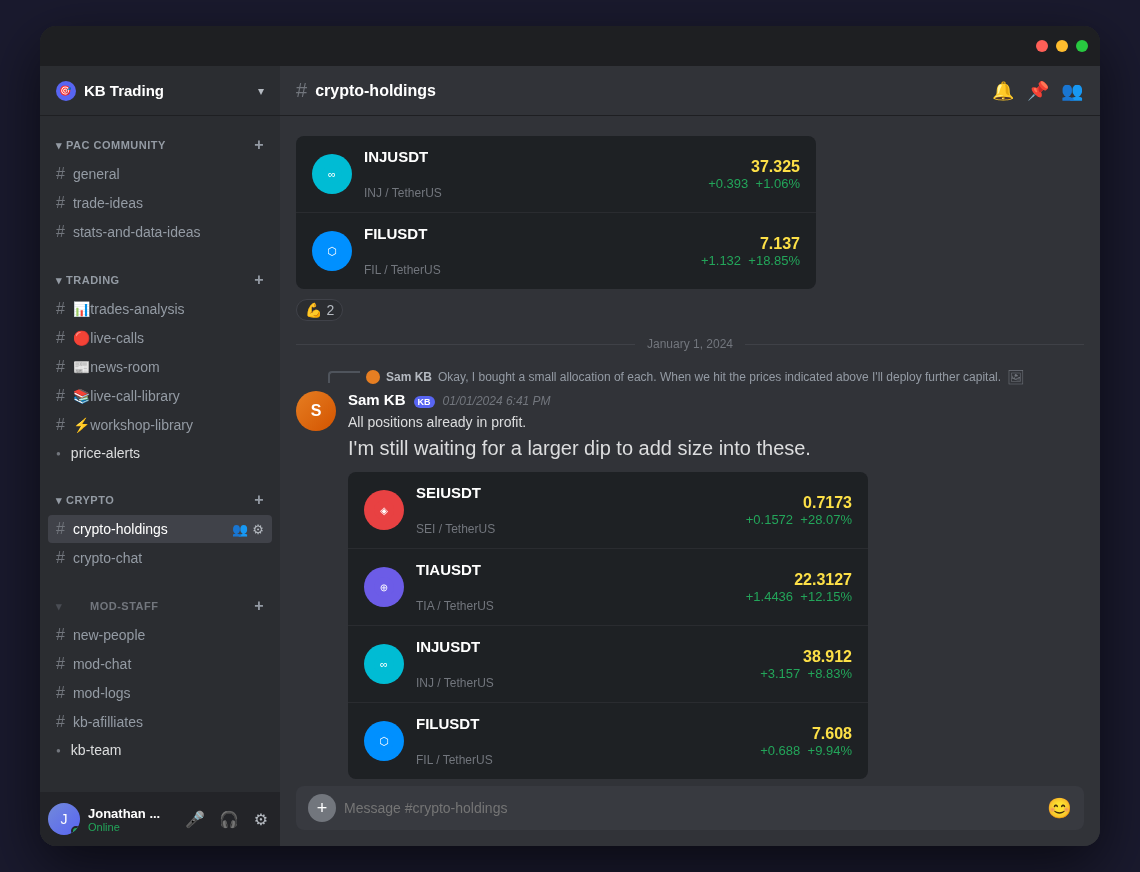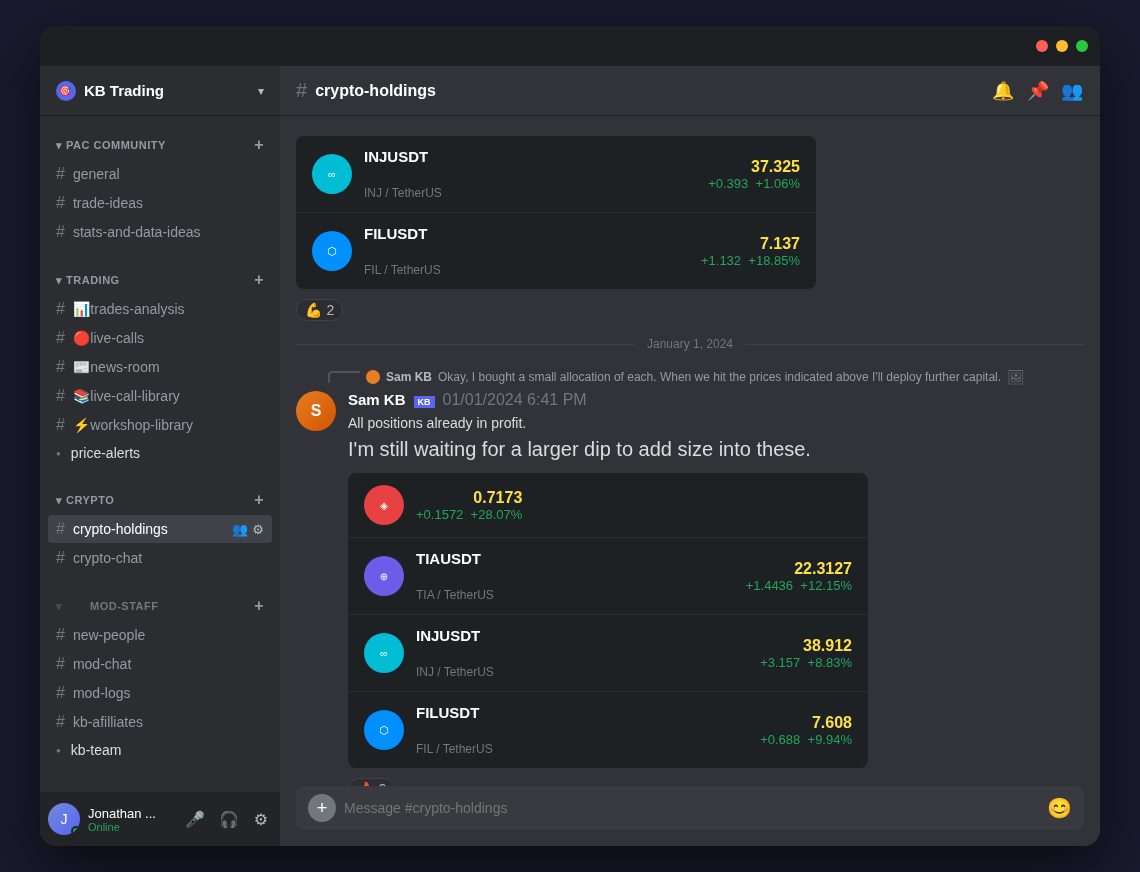--- a/index.html
+++ b/index.html
@@ -141,21 +141,21 @@
     }
     .status-dot {
       position: absolute;
       bottom: -1px; right: -1px;
       width: 10px; height: 10px;
       border-radius: 50%;
       background: #23a55a;
       border: 2px solid #232428;
     }
     .user-info { flex: 1; min-width: 0; }
-    .user-name { font-size: 13px; font-weight: 400; color: #fff; white-space: nowrap; overflow: hidden; text-overflow: ellipsis; }
+    .user-name { font-size: 13px; font-weight: 700; color: #fff; white-space: nowrap; overflow: hidden; text-overflow: ellipsis; }
     .user-status { font-size: 11px; color: #23a55a; }
     .user-controls { display: flex; gap: 6px; }
     .user-control-btn { background: none; border: none; color: #b5bac1; cursor: pointer; font-size: 16px; padding: 4px; }
     
     .content-area {
       flex: 1;
       display: flex;
       flex-direction: column;
       background: #313338;
       overflow: hidden;
@@ -264,23 +264,23 @@
     }
     .message-body { flex: 1; }
     .message-header { display: flex; align-items: baseline; gap: 8px; margin-bottom: 4px; }
     .message-author { font-size: 15px; font-weight: 600; color: #fff; }
     .author-badge {
       background: #5865f2;
       color: #fff;
       font-size: 9px;
       font-weight: 700;
       padding: 1px 4px;
-      border-radius: 0;
-    }
-    .message-timestamp { font-size: 16px; color: #72767d; }
+      border-radius: 6px;
+    }
+    .message-timestamp { font-size: 12px; color: #72767d; font-style: italic; }
     .message-text { font-size: 14px; color: #dcddde; line-height: 1.5; margin-bottom: 4px; }
     .message-text-secondary { font-size: 20px; color: #dcddde; margin-bottom: 12px; }
     .reply-avatar {
       width: 16px; height: 16px;
       border-radius: 50%;
       background: #5865f2;
       display: inline-block;
     }
     
     .message-input-area {
@@ -559,20 +559,24 @@
             
             <div class="crypto-card">
 
               <div class="crypto-row">
                 <div class="crypto-logo sei">
                   <svg width="24" height="24" viewBox="0 0 24 24">
                       <circle cx="12" cy="12" r="10" fill="#e84142"></circle>
                       <text x="12" y="16" text-anchor="middle" font-size="10" fill="white">◈</text>
                     </svg>
                 </div>
+                <div class="crypto-info">
+                  <div class="crypto-ticker">SEIUSDT</div>
+                  <div class="crypto-pair">SEI / TetherUS</div>
+                </div>
                 <div class="crypto-values">
                   <div class="crypto-price">0.7173</div>
                   <div class="crypto-changes">
                     <span>+0.1572</span>&nbsp;
                     <span>+28.07%</span>
                   </div>
                 </div>
               </div>
 
               <div class="crypto-row">

